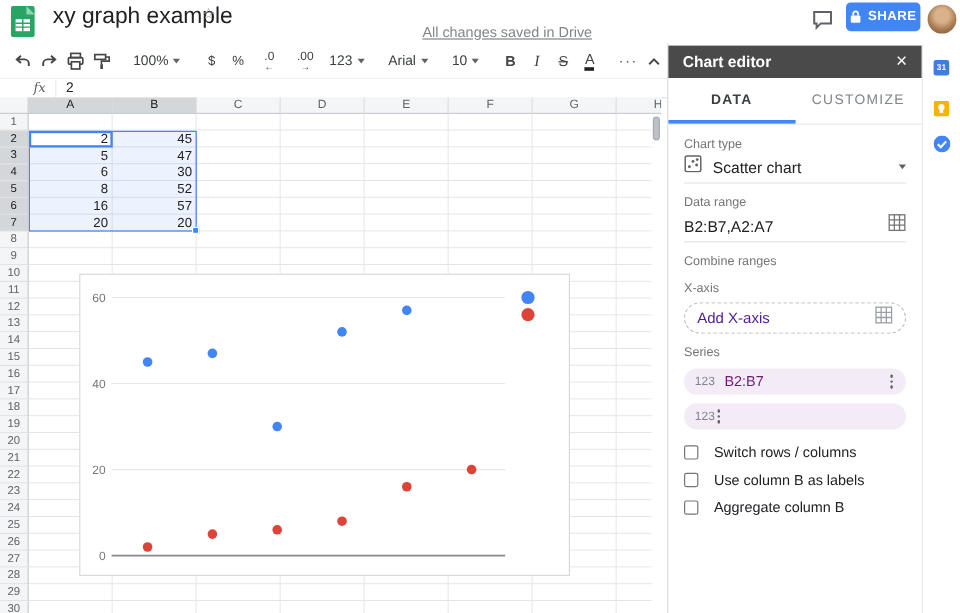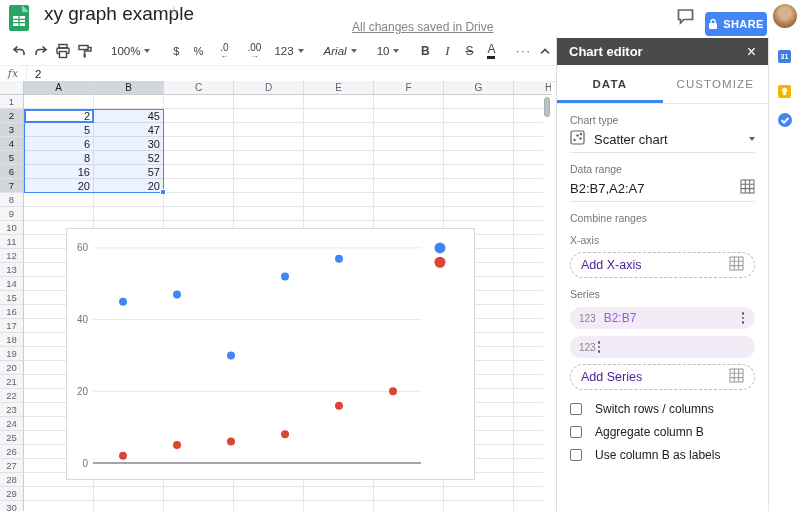--- a/index.html
+++ b/index.html
@@ -8,21 +8,21 @@
 
   
   .titlebar{position:absolute;left:0;top:0;width:800px;height:36px;background:#fff;}
   .logo{position:absolute;left:9px;top:5px;}
   .doc-title{position:absolute;left:44px;top:3px;font-size:19px;color:#202124;}
   .star{position:absolute;left:168px;top:4px;font-size:13px;color:#9aa0a6;}
   .menubar{position:absolute;left:36px;top:18px;height:18px;display:flex;align-items:center;}
   .menu-item{font-size:12.5px;color:#202124;padding:0 8px;line-height:18px;cursor:default;}
   .save-status{position:absolute;left:352px;top:20px;font-size:12px;color:#80868b;text-decoration:underline;}
   .comment-btn{position:absolute;left:676px;top:8px;}
-  .share-btn{position:absolute;left:705px;top:12px;width:62px;height:24px;background:#4285f4;border-radius:4px;
+  .share-btn{position:absolute;left:705px;top:2px;width:62px;height:24px;background:#4285f4;border-radius:4px;
              display:flex;align-items:center;justify-content:center;gap:5px;}
   .share-btn span{color:#fff;font-size:11px;font-weight:bold;letter-spacing:.4px;}
   .avatar{position:absolute;left:773px;top:4px;width:24px;height:24px;border-radius:50%;
           background:radial-gradient(circle at 50% 38%,#d8b28a 0 30%,#a97c52 60%,#6e4e33 100%);}
 
   
   .toolbar{position:absolute;left:0;top:36px;width:556px;height:30px;background:#fff;
            display:flex;align-items:center;padding-left:8px;box-sizing:border-box;border-bottom:1px solid #f0f0f0;}
   .tbi{height:24px;min-width:22px;display:flex;align-items:center;justify-content:center;color:#444746;}
   .tb-sep{width:1px;height:18px;background:#dadce0;margin:0 5px;}
@@ -34,21 +34,21 @@
   .fmt-b{font-size:11px;color:#3c4043;}
   .btn-B{font-weight:bold;font-size:12px;}
   .btn-I{font-style:italic;font-family:"Liberation Serif",serif;font-size:13px;}
   .btn-S{text-decoration:line-through;font-size:12px;}
   .btn-A{font-size:12px;border-bottom:3px solid #202124;line-height:13px;}
   .more-dots{font-size:13px;color:#5f6368;letter-spacing:1px;}
   .collapse{margin-left:auto;margin-right:30px;}
 
   
   .fbar{position:absolute;left:0;top:66px;width:556px;height:15px;border-bottom:1px solid #e0e0e0;background:#fff;
-        display:flex;align-items:center;}
+        display:flex;align-items:center;padding-left:20px;}
   .fx{font-family:"DejaVu Serif",serif;font-style:italic;font-size:11px;color:#5f6368;width:26px;text-align:center;}
   .fbar-div{width:1px;height:15px;background:#ececec;}
   .fval{font-size:11.5px;color:#202124;padding-left:8px;}
 
   
   .grid{position:absolute;left:0;top:81px;width:551px;height:430px;overflow:hidden;background:#fff;}
   .col-row{position:absolute;left:0;top:0;height:14px;display:flex;}
   .corner{width:24px;height:14px;background:#f4f5f6;border-right:1px solid #c9ccd0;border-bottom:1px solid #c9ccd0;box-sizing:border-box;}
   .col-h{width:70px;height:14px;line-height:14px;text-align:center;font-size:10px;color:#5f6368;background:#f4f5f6;
          border-right:1px solid #d8dadd;border-bottom:1px solid #c9ccd0;box-sizing:border-box;}
@@ -86,21 +86,21 @@
   .fld-label{font-size:10.5px;color:#757575;margin-top:10px;}
   .sel-row{display:flex;align-items:center;height:26px;border-bottom:1px solid #e4e4e4;}
   .sel-row .val{font-size:13px;color:#202124;flex:1;}
   .sel-row .ml{margin-left:9px;}
   .pill{margin-top:6px;height:26px;border:1px dashed #bdbdbd;border-radius:14px;display:flex;align-items:center;
         padding:0 10px;box-sizing:border-box;}
   .pill .ph{font-size:12.5px;color:#4c1d95;flex:1;}
   .series-pill{margin-top:7px;height:22px;border-radius:11px;background:#f3ecf7;display:flex;align-items:center;
                padding:0 9px;box-sizing:border-box;}
   .series-pill .badge{font-size:10px;color:#80868b;}
-  .series-pill .rng{font-size:12px;color:#8b5cf6;margin-left:8px;flex:1;}
+  .series-pill .rng{font-size:12px;color:#701a75;margin-left:8px;flex:1;}
   .vdots{display:flex;flex-direction:column;gap:2px;padding:2px;}
   .vdots i{width:2.5px;height:2.5px;border-radius:50%;background:#5f6368;}
   .cb-list{margin-top:12px;}
   .cb-row{display:flex;align-items:center;margin-bottom:9px;}
   .cb-box{width:12px;height:12px;border:1.5px solid #757575;border-radius:2px;box-sizing:border-box;}
   .cb-lbl{font-size:12px;color:#202124;margin-left:13px;}
 
   
   .side{position:absolute;left:768px;top:36px;width:32px;height:475px;background:#fff;border-left:1px solid #e4e4e4;box-sizing:border-box;}
   .side-ic{position:absolute;left:9px;}
@@ -182,21 +182,21 @@
     </span>
     <span class="tbi dec">
       <span class="n">.00</span>
       <span class="a">→</span>
     </span>
     <span class="tb-txt">
       <span>123</span>
         <i class="caret"></i>
     </span>
     <span class="tb-sep"></span>
-    <span class="tb-txt" style="width:62px;justify-content:flex-start;font-style:italic;">
+    <span class="tb-txt" style="width:62px;justify-content:flex-start;">
       <span>Arial</span>
         <i class="caret"></i>
     </span>
     <span class="tb-sep"></span>
     <span class="tb-txt" style="width:34px;justify-content:space-between;">
       <span>10</span>
         <i class="caret"></i>
     </span>
     <span class="tb-sep"></span>
     <span class="tbi btn-B">B</span>
@@ -377,44 +377,33 @@
           </div>
           <div class="series-pill">
             <span class="badge">123</span>
             <span class="vdots">
               <i></i>
               <i></i>
               <i></i>
             </span>
           </div>
         </div>
-      <div class="pill">
-        <span class="ph">Add Series</span>
-        <span>
-          <svg width="15" height="15" viewBox="0 0 15 15">
-              <g fill="none" stroke="#9aa0a6" stroke-width="1.1">
-          <rect x="1" y="1" width="13" height="13"></rect>
-                <path d="M1 5.3 h13 M1 9.6 h13 M5.3 1 v13 M9.6 1 v13"></path>
-              </g>
-            </svg>
-        </span>
-      </div>
 
       <div class="cb-list">
           <div class="cb-row">
             <span class="cb-box"></span>
             <span class="cb-lbl">Switch rows / columns</span>
           </div>
           <div class="cb-row">
             <span class="cb-box"></span>
-            <span class="cb-lbl">Aggregate column B</span>
+            <span class="cb-lbl">Use column B as labels</span>
           </div>
           <div class="cb-row">
             <span class="cb-box"></span>
-            <span class="cb-lbl">Use column B as labels</span>
+            <span class="cb-lbl">Aggregate column B</span>
           </div>
         </div>
     </div>
   </div>
 
   <div class="side">
     <span class="side-ic" style="top:14px;">
       <span class="cal">31</span>
     </span>
     <span class="side-ic" style="top:48px;">

